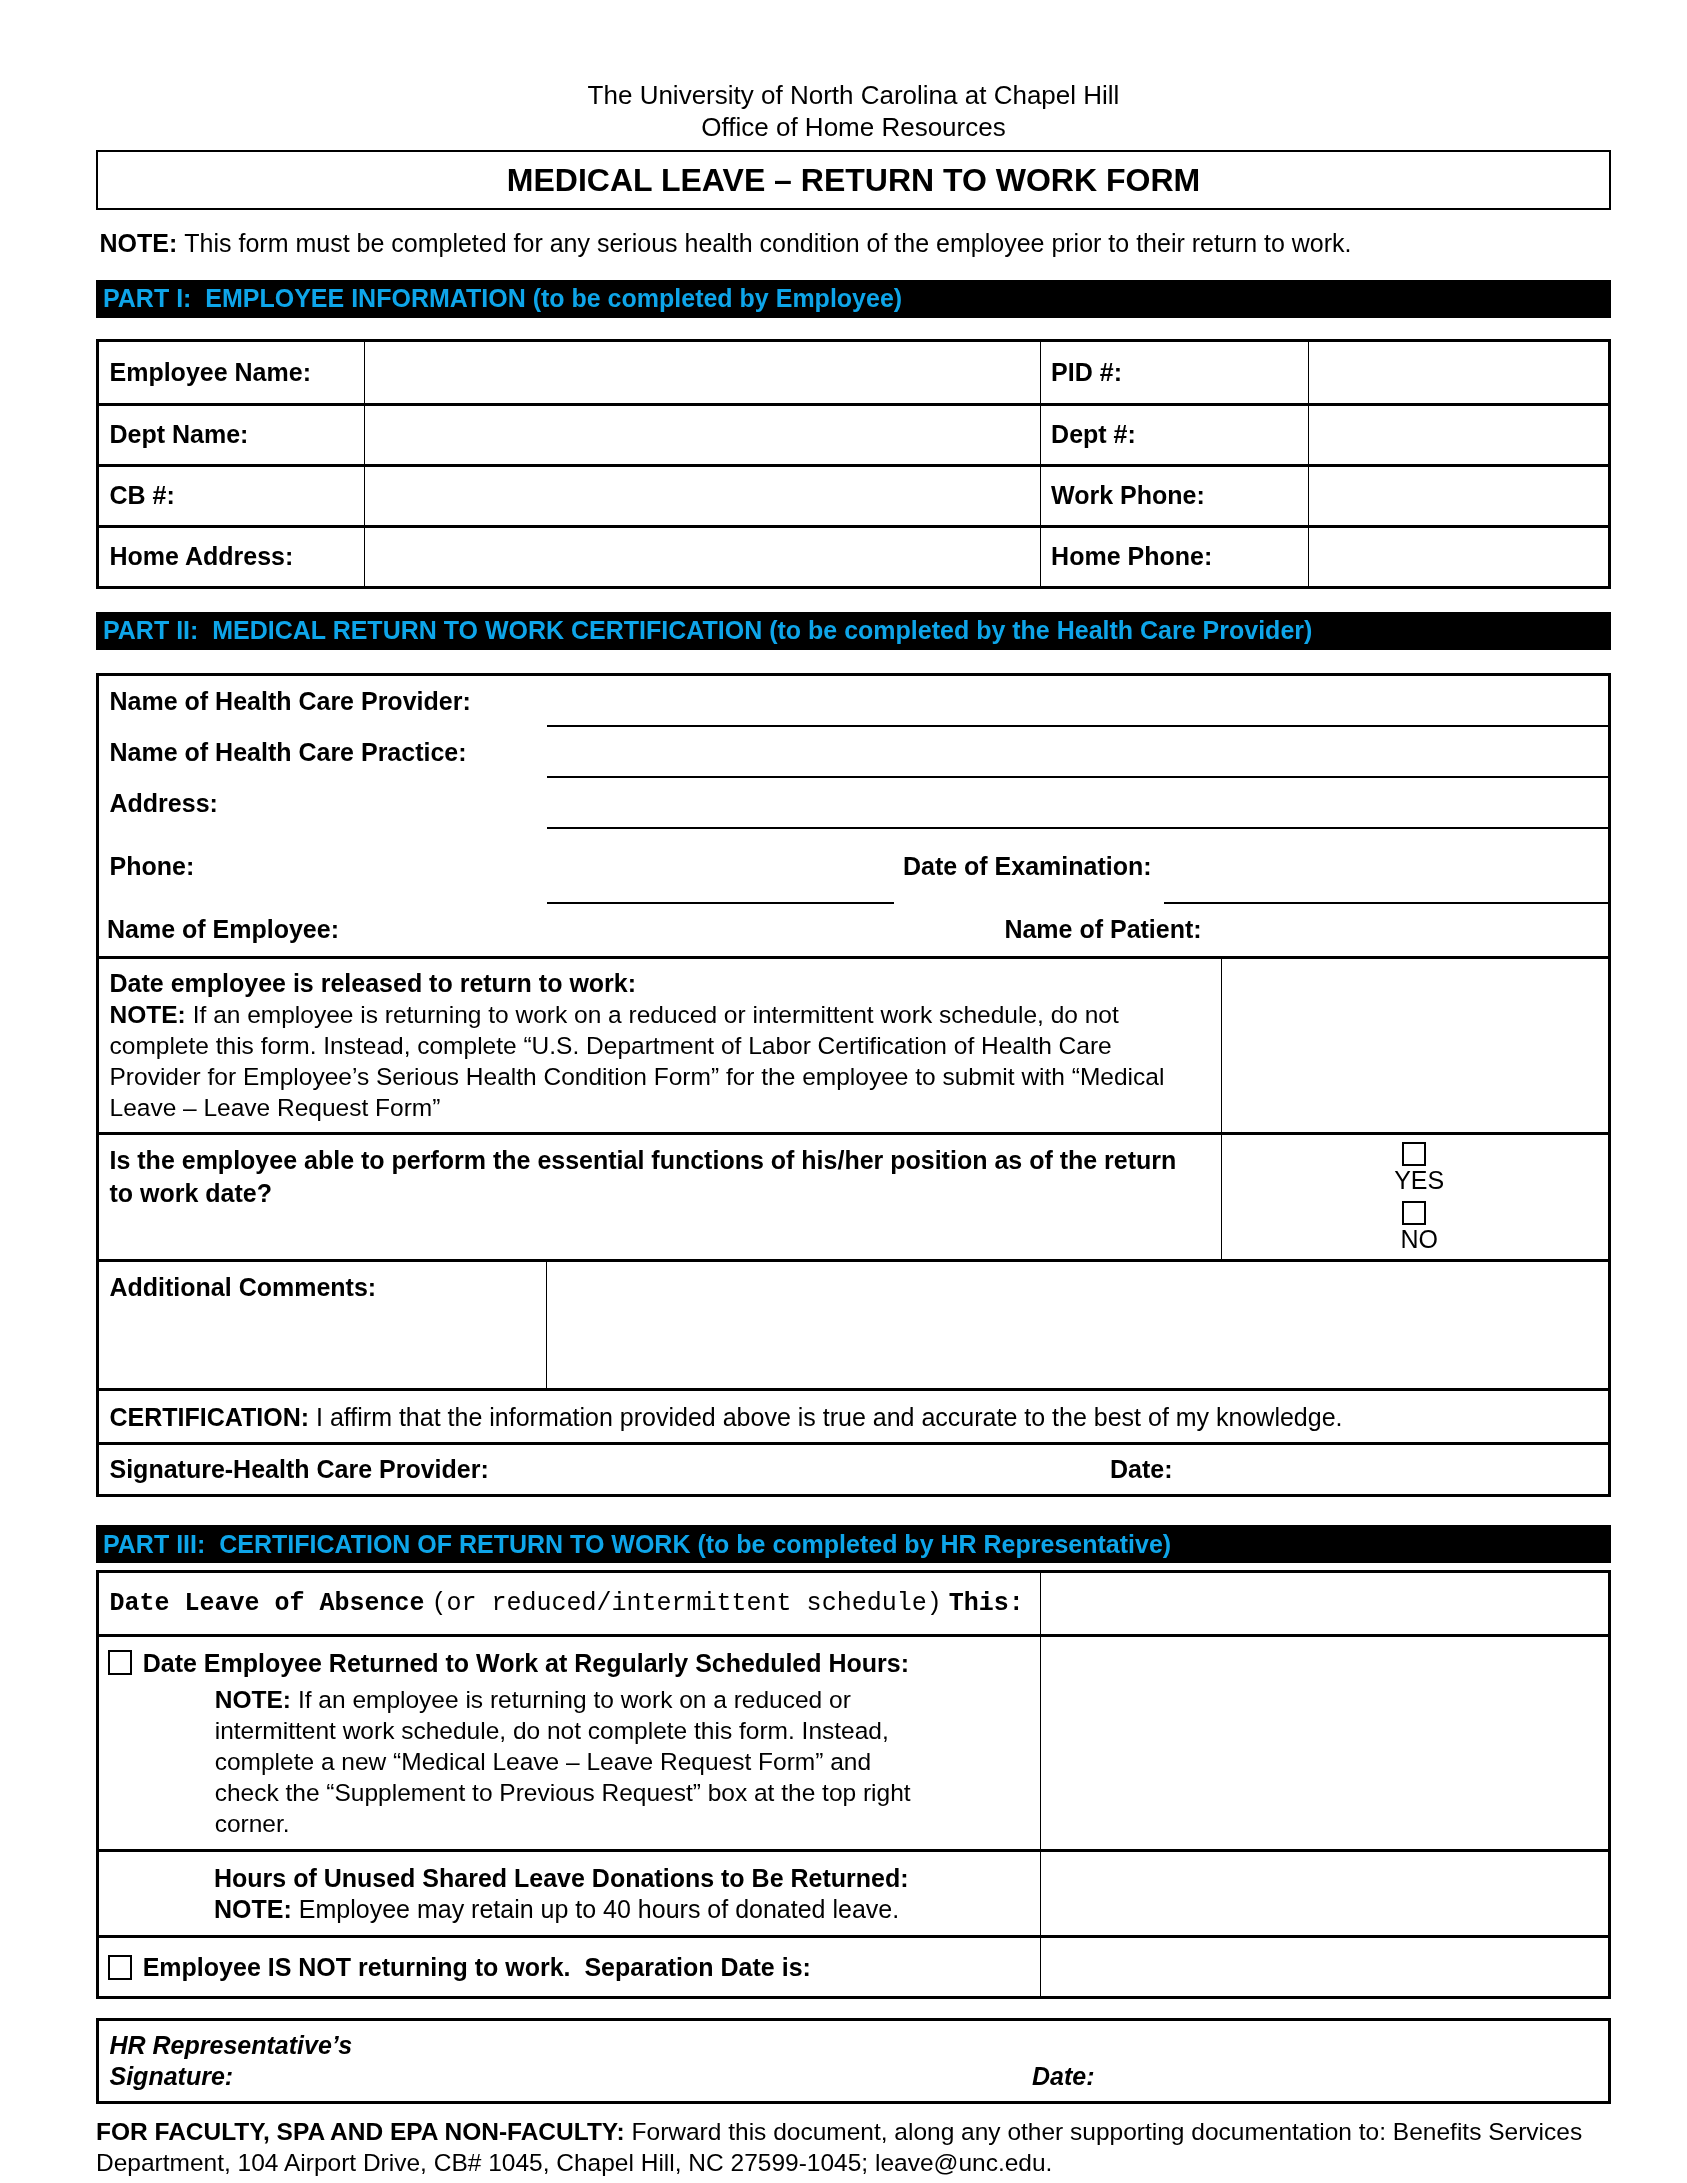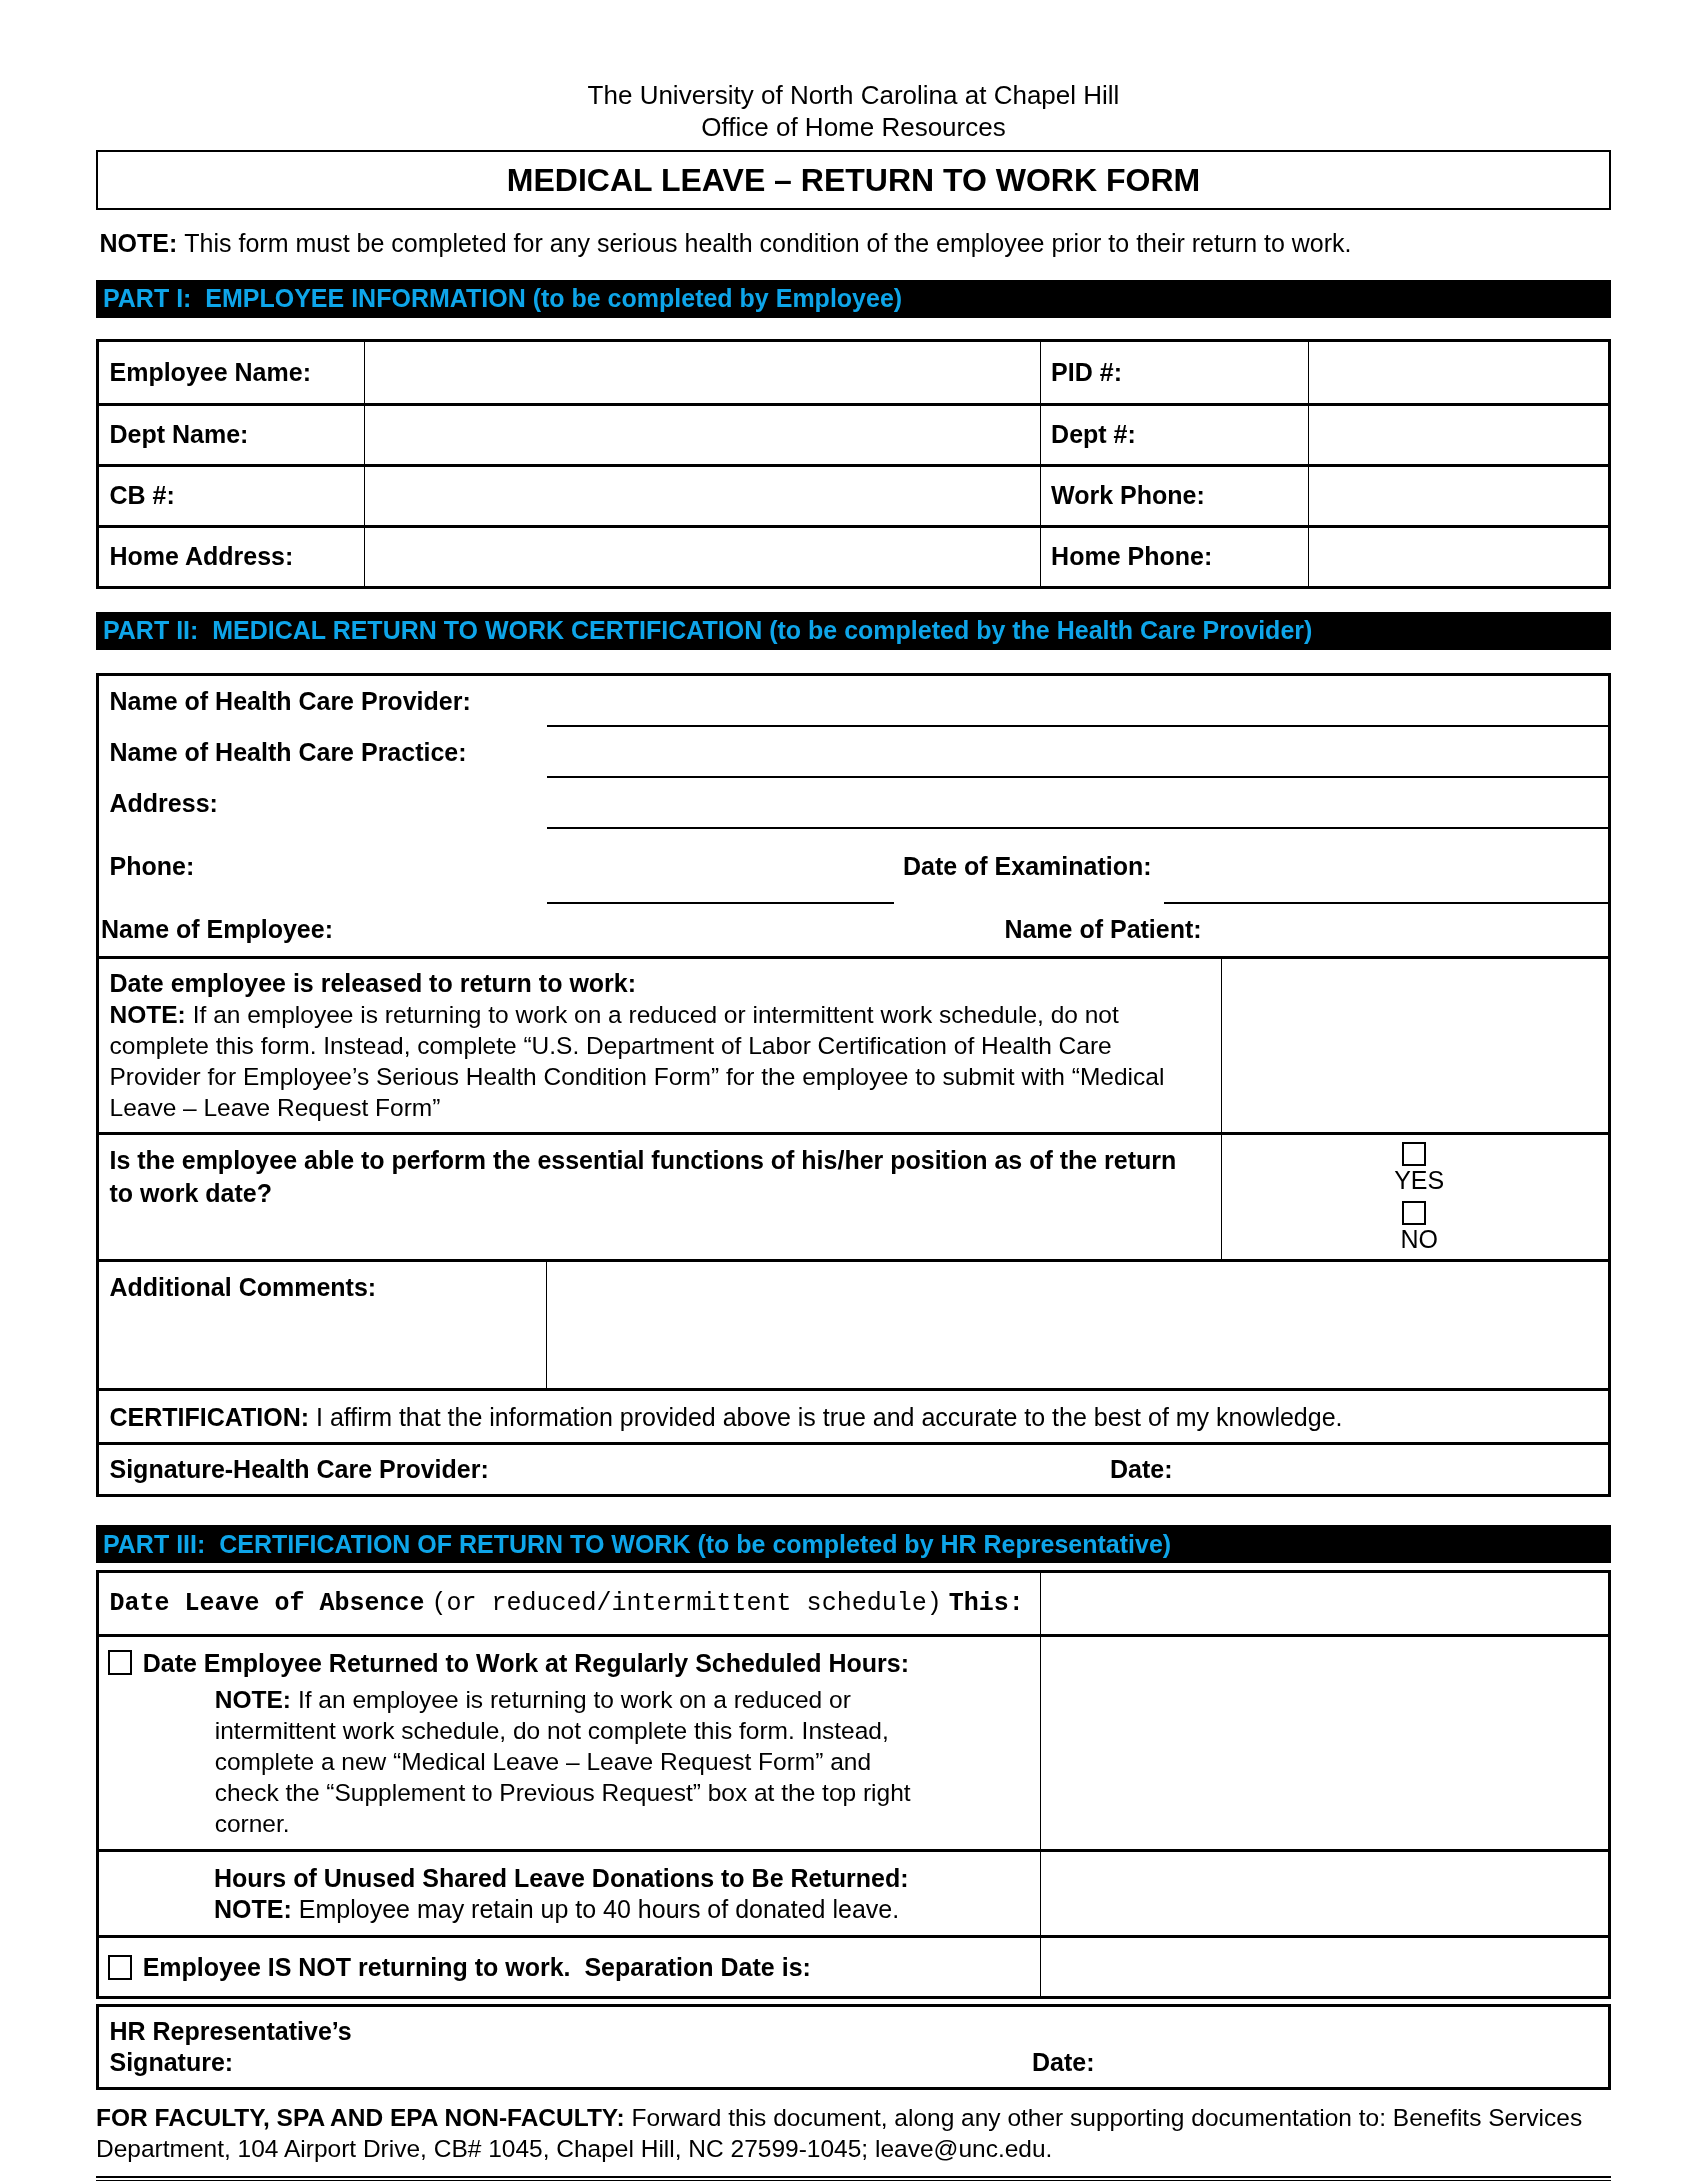--- a/index.html
+++ b/index.html
@@ -79,21 +79,21 @@
   .p3r1 .p3left span { margin-right:7px; }
   .p3r2 .p3left { padding:10.5px 8.7px 10.5px 8.7px; }
   .cbtitle { display:flex; align-items:flex-start; font-size:25px; font-weight:bold; line-height:31px; }
   .cbtitle .checkbox { margin-top:2.6px; }
   .p3note { margin-left:107px; width:716px; font-size:24.5px; line-height:31px; margin-top:5.2px; }
   .p3r3 .p3left { padding:10.5px 8.7px 10.5px 115px; font-size:25px; line-height:31px; }
   .p3r4 { height:61px; }
   .p3r4 .p3left { display:flex; align-items:center; padding-left:8.7px; }
 
   
-  .hrbox { border:3.5px solid #000; margin-top:5px; padding:8.7px 10.5px; }
+  .hrbox { border:3.5px solid #000; margin-top:19px; padding:8.7px 10.5px;font-style:italic; }
   .hrline1 { font-size:25px; font-weight:bold; line-height:31px; }
   .hrline2 { display:flex; font-size:25px; font-weight:bold; line-height:31px; }
   .hrline2 .sigpart { width:62%; }
 
   .faculty { margin-top:12.2px; font-size:24.5px; line-height:31px; }
   .footrule { margin-top:12.2px; border-top:2.6px solid #000; border-bottom:0.9px solid #000; height:5.2px; }
   .footrow { margin-top:5.2px; display:flex; align-items:center; font-size:24.5px; }
   .footrow .fleft { width:30%; }
   .footrow .fcenter { flex:1; text-align:center; }
   .footrow .fright { width:30%; text-align:right; }
@@ -159,21 +159,21 @@
       <div class="llabel lbl" data-bind="part2.address_label">Address:</div>
       <div class="fillline flex1"></div>
     </div>
     <div class="lrow h86">
       <div class="llabel lbl" data-bind="part2.phone_label">Phone:</div>
       <div class="fillline" style="width:23%;"></div>
       <div class="lbl" style="display:flex;align-items:center;padding:0 12.2px 0 8.7px;" data-bind="part2.exam_date_label">Date of Examination:</div>
       <div class="fillline flex1"></div>
     </div>
     <div class="lrow h60">
-      <div class="lbl" style="width:60%;display:flex;align-items:center;padding-left:2px;" data-bind="part2.employee_label">Name of Employee:</div>
+      <div class="lbl" style="width:60%;display:flex;align-items:center;padding-left:8px;" data-bind="part2.employee_label">Name of Employee:</div>
       <div class="lbl" style="display:flex;align-items:center;" data-bind="part2.patient_label">Name of Patient:</div>
       <div class="flex1"></div>
     </div>
 
     <div class="relrow sep">
       <div class="relleft">
         <div class="reltitle" data-bind="part2.released_label">Date employee is released to return to work:</div>
         <div class="relnote">
           <b data-bind="part2.released_note_label">NOTE:</b><span class="gap8" data-bind="part2.released_note">If an employee is returning to work on a reduced or intermittent work schedule, do not complete this form. Instead, complete “U.S. Department of Labor Certification of Health Care Provider for Employee’s Serious Health Condition Form” for the employee to submit with “Medical Leave – Leave Request Form”</span>
         </div>

